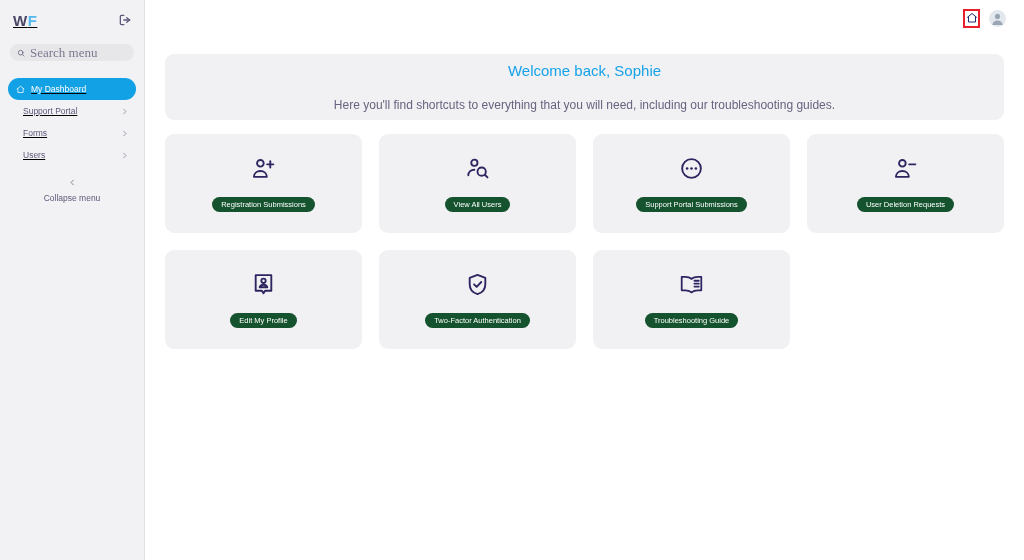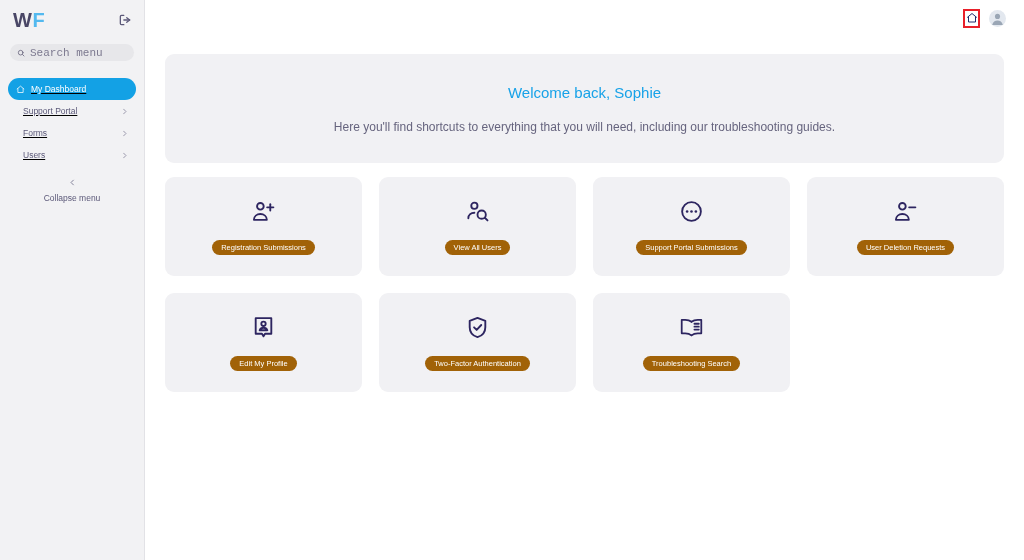--- a/index.html
+++ b/index.html
@@ -16,39 +16,39 @@
     width: 145px; height: 560px;
     background: #f2f2f4;
     border-right: 1px solid #e2e2e6;
     flex: 0 0 145px;
     position: relative;
   }
   .brand-row {
     display: flex; align-items: center; justify-content: space-between;
     padding: 10px 12px 0 13px; height: 30px;
   }
-  .brand { font-size: 20px; font-weight: 700; letter-spacing: .5px; }
+  .brand { font-size: 15px; font-weight: 700; letter-spacing: .5px; text-decoration: underline; }
   .brand .w { color: #4a4766; }
   .brand .f { color: #53b9ef; }
   .logout-icon { width: 14px; height: 14px; color: #5b5878; cursor: pointer; }
   .logout-icon svg { display: block; width: 14px; height: 14px; }
 
   .search-box {
     margin: 14px 10px 0 10px;
     height: 17px;
     background: #e7e7ea;
     border-radius: 9px;
     display: flex; align-items: center;
     padding: 0 7px; gap: 5px;
   }
   .search-box svg { width: 8px; height: 8px; flex: 0 0 8px; color: #6b6880; }
   .search-box input {
     border: none; outline: none; background: transparent;
-    font-family: Liberation Mono, monospace;
-    font-size: 11px; color: #6b6880; width: 100%;
+    font-family: Liberation Serif, serif;
+    font-size: 13px; color: #6b6880; width: 100%;
   }
   .search-box input::placeholder { color: #7c798f; }
 
   .nav { margin-top: 17px; text-decoration: underline; }
   .nav-item {
     display: flex; align-items: center;
     height: 22px; margin: 0 8px; padding: 0 8px;
     border-radius: 11px;
     font-size: 8.5px; color: #5b5878; cursor: pointer;
     gap: 6px;
@@ -86,41 +86,41 @@
     width: 17px; height: 17px; border-radius: 50%;
     background: #e3e8ef; display: flex; align-items: center; justify-content: center;
     overflow: hidden;
   }
   .avatar svg { width: 17px; height: 17px; display: block; color: #9aa6b5; }
 
   .content { padding: 0 20px; }
 
   .welcome-card {
     background: #f1f1f4; border-radius: 9px;
-    height: 109px; margin: 18px 0 0 0;
+    height: 66px; margin: 18px 0 0 0;
     display: flex; flex-direction: column;
     align-items: center; justify-content: center; gap: 19px;
   }
   .welcome-title { font-size: 15px; color: #17a2e8; font-weight: 400; }
   .welcome-sub { font-size: 12px; color: #66647e; }
 
   .grid {
     display: grid; grid-template-columns: repeat(4, 1fr);
     gap: 17px; margin-top: 14px;
   }
   .card {
     background: #f1f1f4; border-radius: 9px;
     height: 99px;
     display: flex; flex-direction: column;
     align-items: center; justify-content: center; gap: 16px;
   }
   .card-icon { color: #2d2560; }
   .card-icon svg { display: block; width: 25px; height: 25px; }
   .pill {
-    background: #a16207; color: #ffffff;
+    background: #14532d; color: #ffffff;
     border-radius: 10px; height: 15px;
     display: inline-flex; align-items: center;
     padding: 0 9px; font-size: 7.5px;
     cursor: pointer; white-space: nowrap;
     border: none; font-family: "Liberation Sans", sans-serif;
   }
   .wide-card {
     background: #f1f1f4; border-radius: 9px;
     height: 99px; margin-top: 17px;
     display: flex; flex-direction: column;
@@ -303,20 +303,20 @@
         <div class="card">
           <span class="card-icon">
             <svg viewBox="0 0 24 24" fill="none" stroke="currentColor" stroke-width="1.7" stroke-linecap="round" stroke-linejoin="round">
               <path d="M12 6.5C10.4 5.2 8.4 4.6 6 4.6H2.6v13H6c2.4 0 4.4.6 6 1.9"></path>
               <path d="M12 6.5c1.6-1.3 3.6-1.9 6-1.9h3.4v13H18c-2.4 0-4.4.6-6 1.9"></path>
               <line x1="14.8" y1="8.4" x2="19" y2="8.4"></line>
               <line x1="14.8" y1="11.2" x2="19" y2="11.2"></line>
               <line x1="14.8" y1="14" x2="19" y2="14"></line>
             </svg>
           </span>
-          <button class="pill">Troubleshooting Search</button>
+          <button class="pill">Troubleshooting Guide</button>
         </div>
       </section>
 
 
     </div>
   </main>
 </div>
 
 </body></html>

